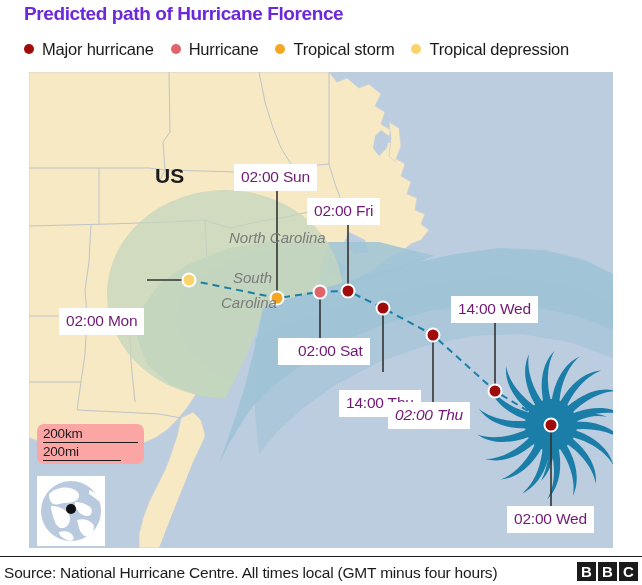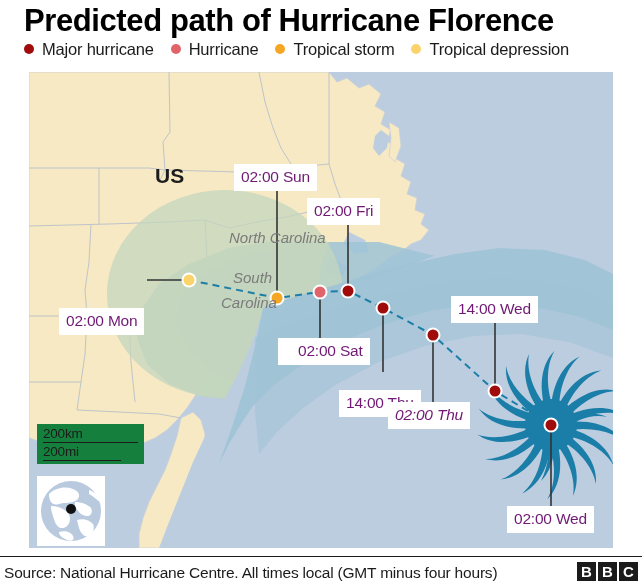--- a/index.html
+++ b/index.html
@@ -21,24 +21,24 @@
     position: absolute;
     left: 0; top: 0;
     width: 642px;
     height: 72px;
     background: #ffffff;
   }
   #title {
     position: absolute;
     left: 24px;
     top: 3px;
-    font-size: 31px;
+    font-size: 19px;
     font-weight: bold;
     letter-spacing: -0.4px;
-    color: #000000;
+    color: #6d28d9;
     white-space: nowrap;
   }
   #legend {
     position: absolute;
     left: 24px;
     top: 38px;
     height: 22px;
     display: flex;
     align-items: center;
   }
@@ -110,22 +110,23 @@
     white-space: nowrap;
     letter-spacing: -0.2px;
     text-align: right;
   }
 
   
   #scalebar {
     position: absolute;
     left: 8px;
     top: 352px;
-    background: #15803d;
+    background: #fca5a5;
     padding: 3px 6px 3px 6px;
+    border-radius: 7px;
   }
   .scale-row {
     font-size: 13.5px;
     color: #1b1b1b;
     line-height: 1.05;
     letter-spacing: -0.2px;
   }
   #scale-km { border-bottom: 1.6px solid #1b1b1b; padding-bottom: 1px; width: 95px; }
   #scale-mi { border-bottom: 1.6px solid #1b1b1b; padding-bottom: 1px; width: 78px; margin-top: 2px; }
 

